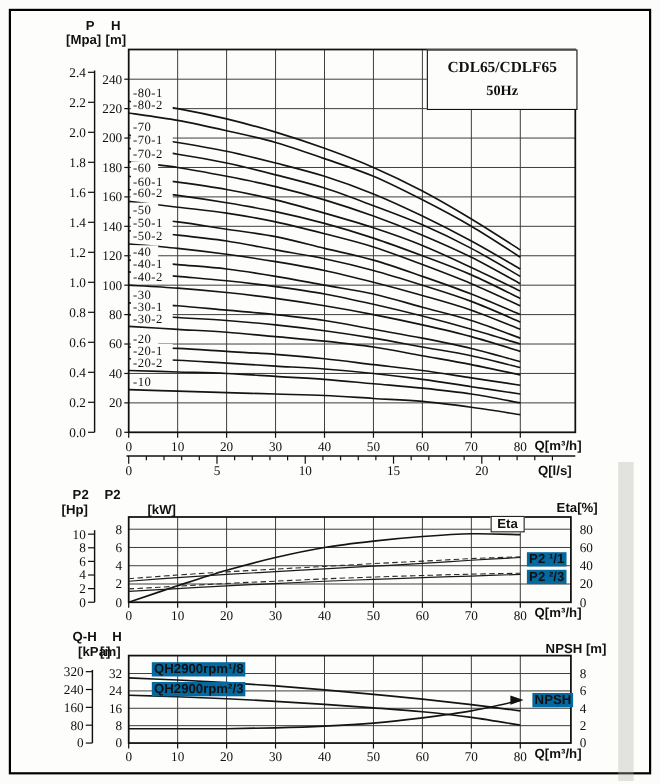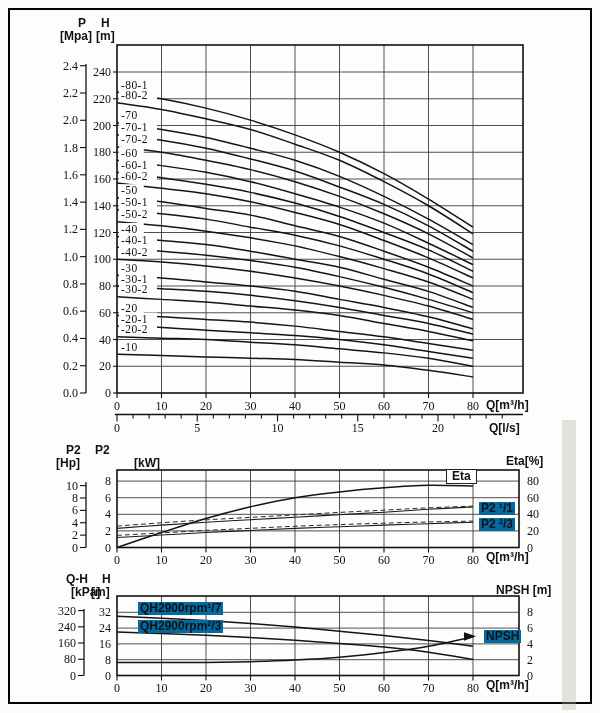--- a/index.html
+++ b/index.html
@@ -333,37 +333,41 @@
       <path d="M117 616.25C124.41666666666667 616.5791666666667 146.66666666666666 617.5008333333334 161.5 618.225C176.33333333333334 618.9491666666667 191.16666666666666 619.7062500000001 206 620.595C220.83333333333334 621.48375 235.66666666666666 622.47125 250.5 623.5575C265.3333333333333 624.64375 280.1666666666667 625.8287499999999 295 627.1125C309.8333333333333 628.39625 324.6666666666667 629.8445833333333 339.5 631.26C354.3333333333333 632.6754166666667 369.1666666666667 634.0579166666666 384 635.605C398.8333333333333 637.1520833333334 413.6666666666667 638.765 428.5 640.5425C443.3333333333333 642.32 465.5833333333333 645.3154166666667 473 646.27" class="curve"></path>
       <path d="M117 632.05C124.41666666666667 632.2804166666666 146.66666666666666 632.9058333333334 161.5 633.4325C176.33333333333334 633.9591666666666 191.16666666666666 634.5187500000001 206 635.21C220.83333333333334 635.90125 235.66666666666666 636.7241666666667 250.5 637.58C265.3333333333333 638.4358333333333 280.1666666666667 639.3575000000001 295 640.345C309.8333333333333 641.3325 324.6666666666667 642.3858333333334 339.5 643.505C354.3333333333333 644.6241666666666 369.1666666666667 645.6116666666666 384 647.06C398.8333333333333 648.5083333333333 413.6666666666667 650.1541666666667 428.5 652.195C443.3333333333333 654.2358333333334 465.5833333333333 658.12 473 659.305" class="curve"></path>
       <path d="M117 662.465C124.41666666666667 662.465 146.66666666666666 662.465 161.5 662.465C176.33333333333334 662.465 191.16666666666666 662.5966666666667 206 662.465C220.83333333333334 662.3333333333334 235.66666666666666 662.0699999999999 250.5 661.675C265.3333333333333 661.28 280.1666666666667 660.8191666666667 295 660.095C309.8333333333333 659.3708333333334 324.6666666666667 658.5808333333334 339.5 657.33C354.3333333333333 656.0791666666667 369.1666666666667 654.4333333333334 384 652.59C398.8333333333333 650.7466666666667 413.6666666666667 648.9033333333333 428.5 646.27C443.3333333333333 643.6366666666667 465.5833333333333 638.37 473 636.79" class="curve"></path>
       <polygon points="464,640.79 476,636.29 464,632.29" fill="#111"></polygon>
     </svg>
 
   <div class="lbl" style="left:78px;top:17px;">P</div>
   <div class="lbl" style="left:101px;top:17px;">H</div>
   <div class="lbl" style="left:60px;top:30px;">[Mpa]</div>
   <div class="lbl" style="left:96px;top:30px;">[m]</div>
+  <div id="title-box">
+    <div class="t1 serif">CDL65/CDLF65</div>
+    <div class="t2 serif">50Hz</div>
+  </div>
   <div class="lbl" style="left:486px;top:399px;">Q[m³/h]</div>
   <div class="lbl" style="left:489px;top:422px;">Q[l/s]</div>
 
   <div class="lbl" style="left:66px;top:444px;">P2</div>
   <div class="lbl" style="left:95px;top:444px;">P2</div>
   <div class="lbl" style="left:56px;top:457px;">[Hp]</div>
   <div class="lbl" style="left:86px;top:457px;padding-left:48px;">[kW]</div>
   <div class="lbl" style="left:506px;top:455px;">Eta[%]</div>
   <div class="lbl boxed" style="left:429px;top:469px;margin-left:17px;">Eta</div>
   <div class="lbl wbg" style="left:479px;top:502px;">P2 ¹/1</div>
   <div class="lbl wbg" style="left:479px;top:518px;">P2 ²/3</div>
   <div class="lbl" style="left:486px;top:551px;">Q[m³/h]</div>
 
   <div class="lbl" style="left:66px;top:573px;">Q-H</div>
   <div class="lbl" style="left:102px;top:573px;">H</div>
   <div class="lbl" style="left:71px;top:586px;">[kPa]</div>
   <div class="lbl" style="left:91px;top:586px;">[m]</div>
   <div class="lbl" style="left:496px;top:584px;">NPSH [m]</div>
-  <div class="lbl wbg" style="left:138px;top:602px;">QH2900rpm¹/7</div>
+  <div class="lbl wbg" style="left:138px;top:602px;">QH2900rpm¹/8</div>
   <div class="lbl wbg" style="left:138px;top:620px;">QH2900rpm²/3</div>
   <div class="lbl wbg" style="left:484px;top:630px;">NPSH</div>
   <div class="lbl" style="left:486px;top:679px;">Q[m³/h]</div>
 
   <div id="scanband"></div>
 </div>
 
 </body></html>

